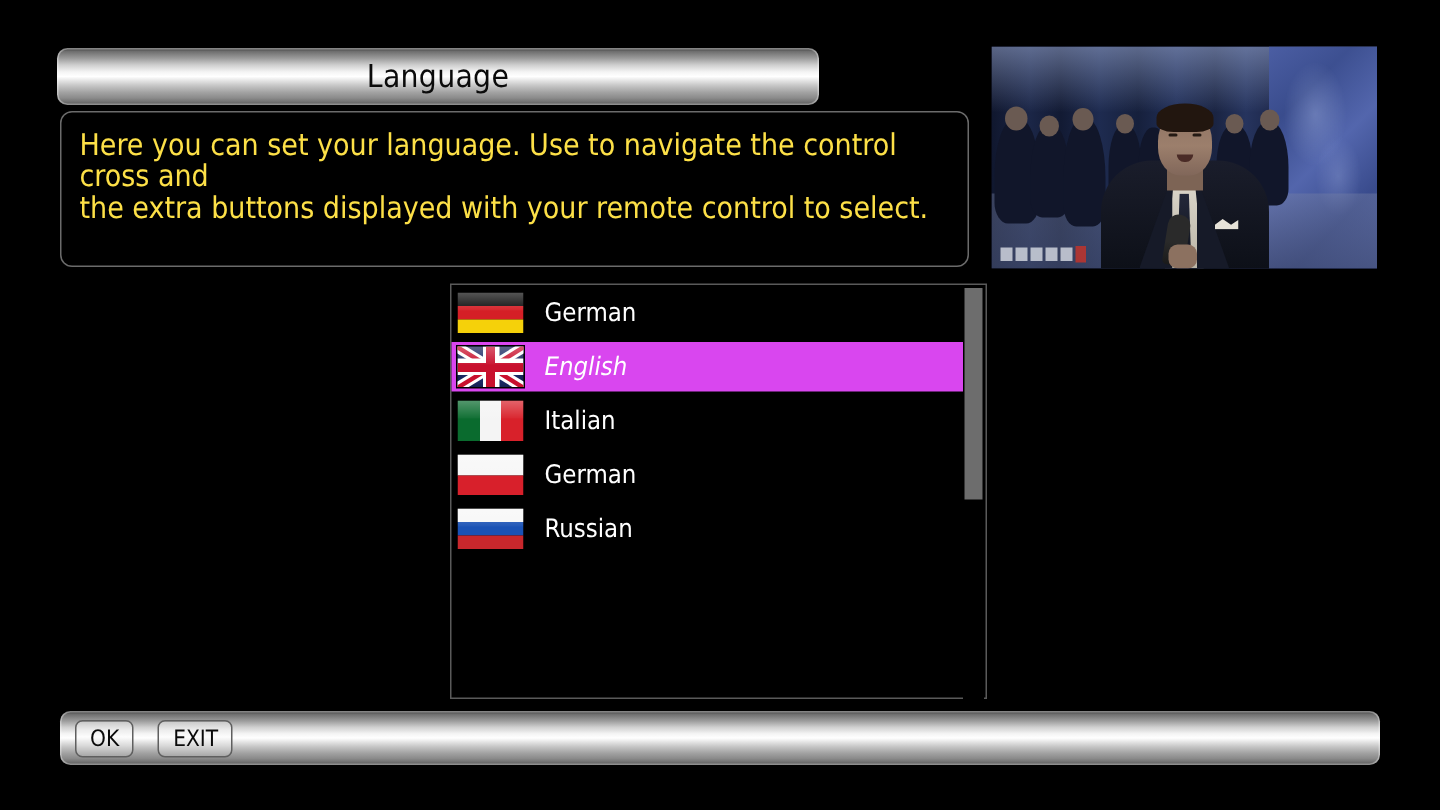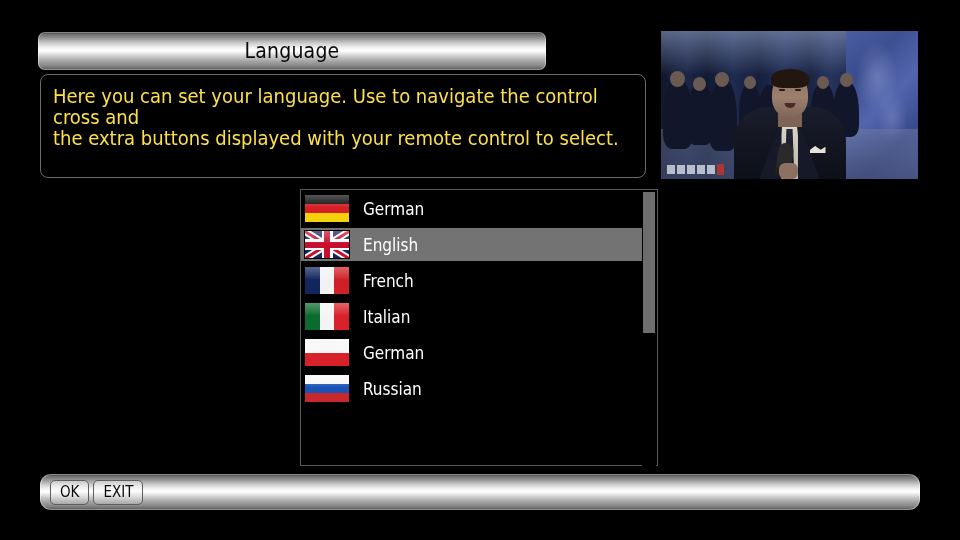--- a/index.html
+++ b/index.html
@@ -235,22 +235,23 @@
   }
   .lang-row {
     display: flex;
     align-items: center;
     height: 33px;
     margin-bottom: 3px;
     padding-left: 4px;
     box-sizing: border-box;
   }
   .lang-row.selected {
-    background: #737373;
+    background: #d946ef;
     width: 341px;
+    font-style: italic;
   }
   .lang-label {
     margin-left: 14px;
     color: #ffffff;
     font-size: 17px;
     font-family: "DejaVu Sans Condensed", "Liberation Sans", sans-serif;
   }
   .lang-row.selected .lang-label { color: #ffffff; }
 
   
@@ -339,22 +340,21 @@
   }
 
   
   #bottom-bar {
     position: absolute;
     left: 40px; top: 474px;
     width: 880px; height: 36px;
     display: flex; align-items: center;
     padding-left: 10px;
     box-sizing: border-box;
-    gap: 4px;
-    border-radius: 11px;
+    gap: 16px;
   }
   .soft-btn {
     background: linear-gradient(to bottom, #c9c9c9 0%, #ededed 25%, #fdfdfd 45%, #d9d9d9 70%, #a8a8a8 100%);
     border: 1px solid #5f5f5f;
     border-radius: 5px;
     color: #0a0a0a;
     font-size: 15px;
     font-family: "DejaVu Sans Condensed", "Liberation Sans", sans-serif;
     padding: 2px 9px 3px 9px;
     line-height: 18px;
@@ -437,28 +437,20 @@
           <i class="dr dr1"></i>
           <i class="dr dr2"></i>
         <i class="cw-h"></i>
           <i class="cw-v"></i>
           <i class="cr-h"></i>
           <i class="cr-v"></i>
       </span>
       <span class="lang-label">English</span>
     </div>
 
-    <div class="lang-row">
-      <span class="flag fg-fr">
-        <i class="f-vert v1"></i>
-          <i class="f-vert v2"></i>
-          <i class="f-vert v3"></i>
-      </span>
-      <span class="lang-label">French</span>
-    </div>
 
 
     <div class="lang-row">
       <span class="flag fg-it">
         <i class="f-vert v1"></i>
           <i class="f-vert v2"></i>
           <i class="f-vert v3"></i>
       </span>
       <span class="lang-label">Italian</span>
     </div>

